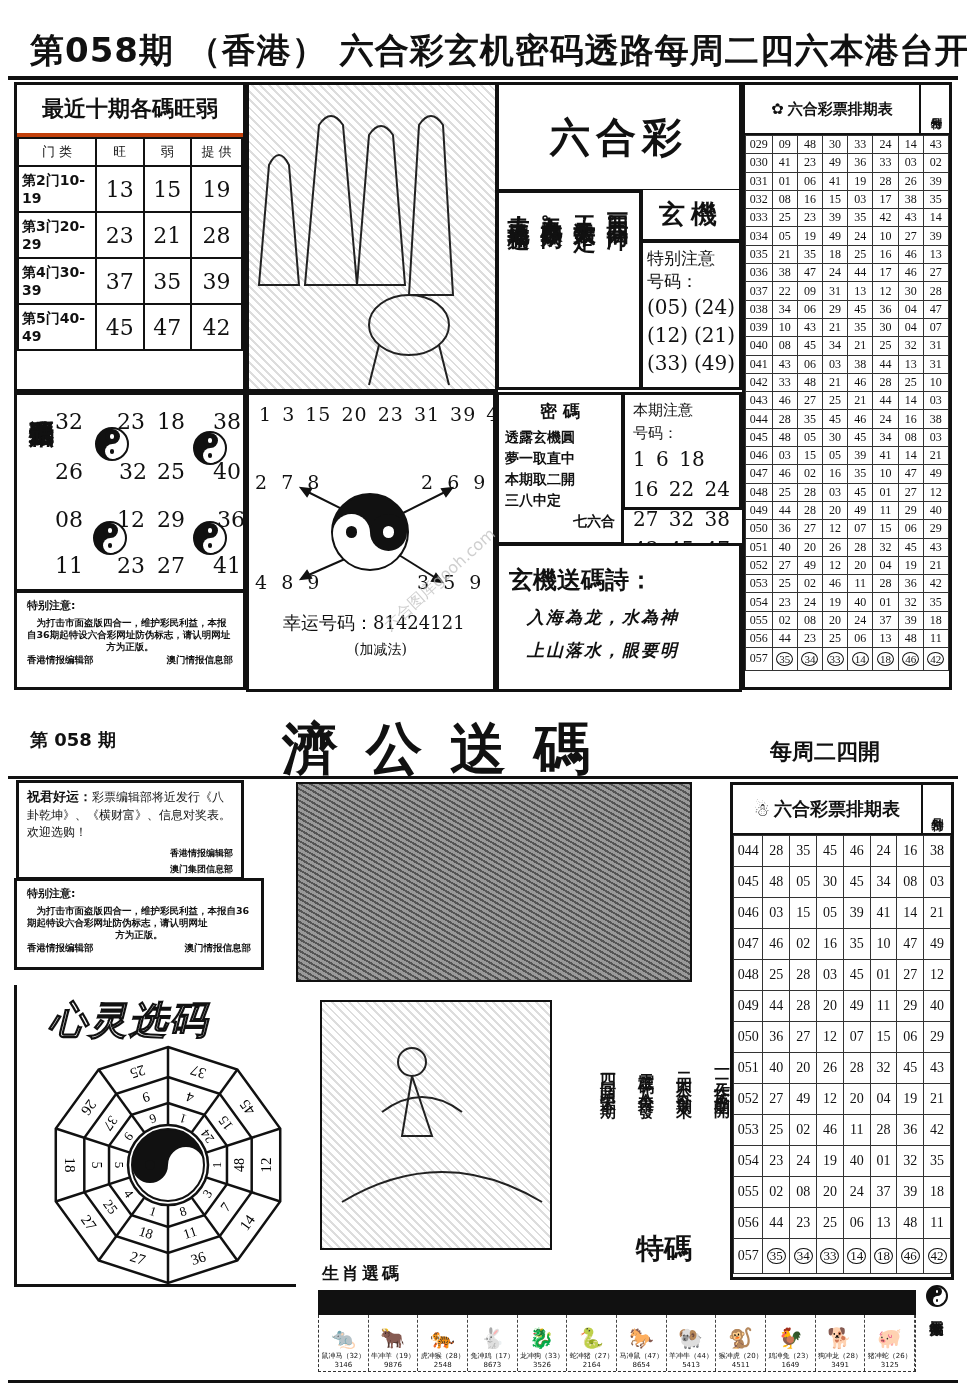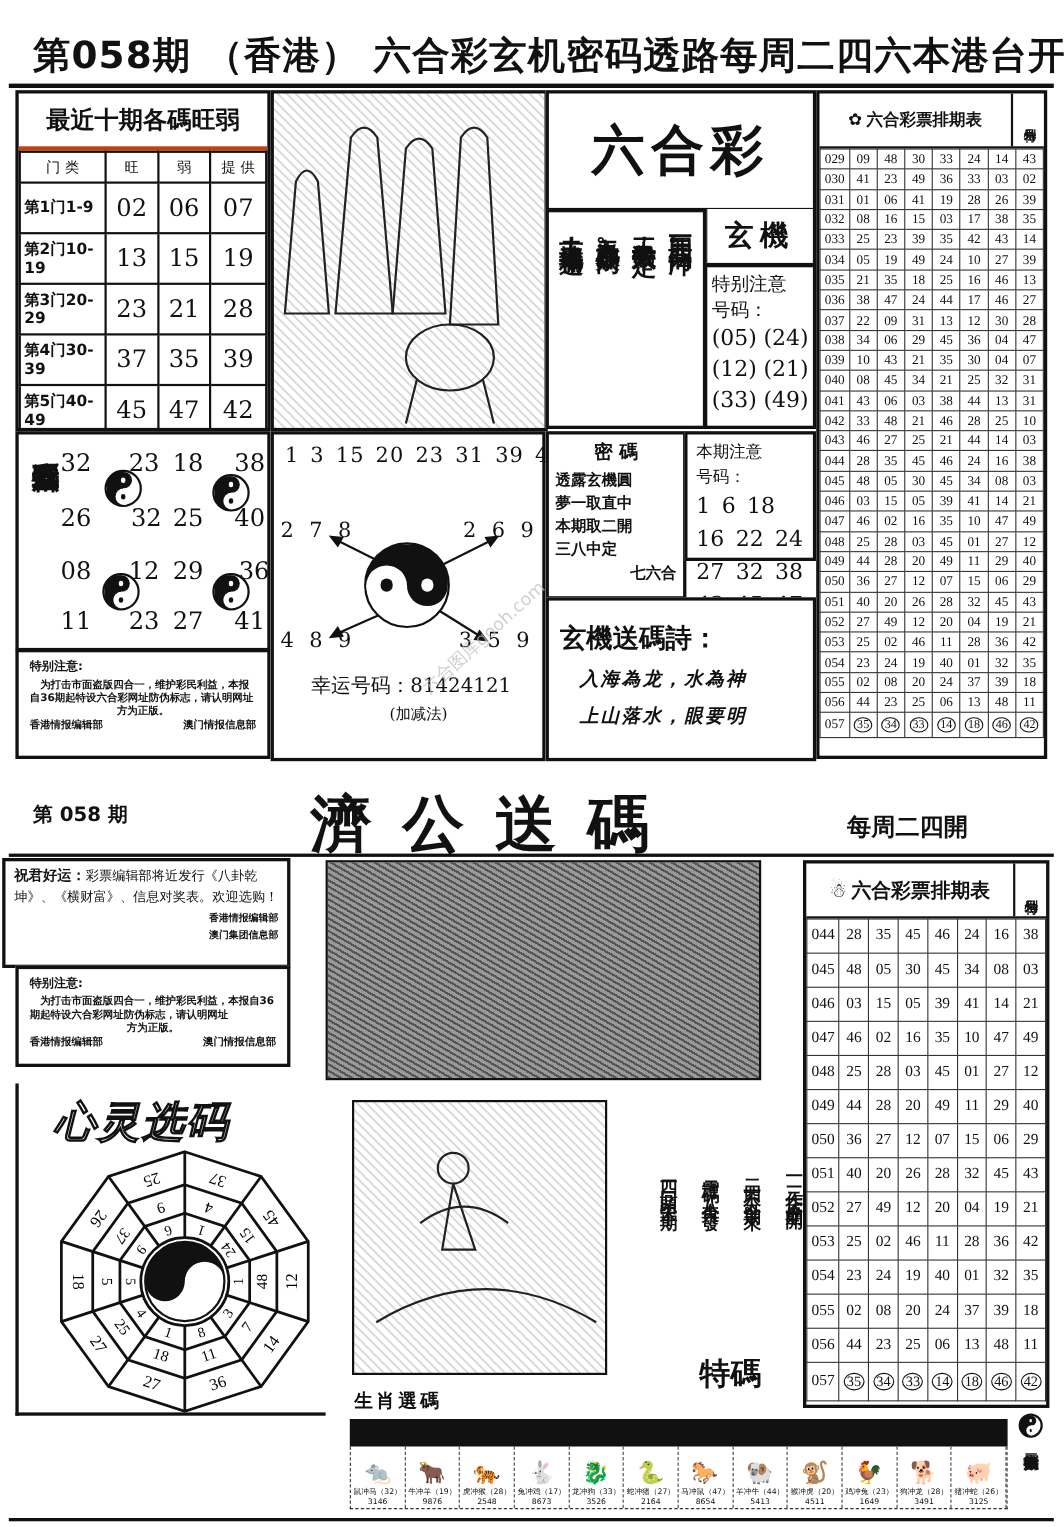--- a/index.html
+++ b/index.html
@@ -16,21 +16,21 @@
   .strength .cap { height: 52px; border-bottom: 4px solid #c2410c; display: flex; align-items: center; justify-content: center; font-size: 22px; font-weight: bold; }
   .strength table { width: 100%; border-collapse: collapse; }
   .strength td { border: 2px solid #111; text-align: center; font-size: 22px; height: 46px; }
   .strength tr.th td { font-size: 13px; height: 28px; font-family: "DejaVu Sans", sans-serif; }
   .strength td.lbl { font-size: 14px; font-weight: bold; font-family: "DejaVu Sans", sans-serif; width: 78px; text-align: left; padding-left: 3px; }
 
   .pic { background: repeating-linear-gradient(45deg,#ddd 0 2px,#fff 2px 6px); }
   .pic-dark { background: repeating-linear-gradient(30deg,#555 0 2px,#999 2px 5px); }
 
   
-  .logo { left: 496px; top: 82px; width: 246px; height: 110px; display:flex; align-items:center; justify-content:center; font-size: 48px; font-weight: 900; font-family: "DejaVu Sans", sans-serif; letter-spacing: 6px; }
+  .logo { left: 496px; top: 82px; width: 246px; height: 110px; display:flex; align-items:center; justify-content:center; font-size: 40px; font-weight: 900; font-family: "DejaVu Sans", sans-serif; letter-spacing: 6px; }
   .xuanji { left: 640px; top: 190px; width: 102px; height: 52px; border-top:0; display:flex; align-items:center; justify-content:center; font-size: 26px; font-weight: 900; letter-spacing: 6px; font-family:"DejaVu Sans",sans-serif;}
   .poem { left: 496px; top: 190px; width: 146px; height: 200px; display:flex; flex-direction: row; justify-content: space-around; padding: 6px 4px; font-size: 22px; font-weight: bold; }
   .poem .col { writing-mode: vertical-rl; letter-spacing: 2px; line-height: 1; }
   .attn { left: 640px; top: 240px; width: 102px; height: 150px; padding: 4px; font-size: 17px; }
   .attn .nums { font-size: 20px; display:grid; grid-template-columns: 1fr 1fr; gap: 4px 6px; margin-top: 2px; }
 
   
   .draw { position: absolute; border: 3px solid #111; background: #fff; }
   .draw .thead { display:flex; border-bottom: 2px solid #111; }
   .draw .thead .tt { flex:1; display:flex; align-items:center; justify-content:center; font-family:"DejaVu Sans",sans-serif; font-weight:bold; }
@@ -70,21 +70,21 @@
   .thisattn .nums { font-size: 20px; word-spacing: 4px; }
   .songpoem { left: 496px; top: 543px; width: 246px; height: 149px; padding: 18px 10px; }
   .songpoem .st { font-size: 24px; font-weight: bold; font-family:"DejaVu Sans",sans-serif; }
   .songpoem .ln { font-size: 17px; font-weight: bold; font-style: italic; margin: 10px 0 0 18px; letter-spacing: 2px; }
 
   
   .title2-iss { left: 30px; top: 728px; font-size: 18px; }
   .title2 { left: 282px; top: 712px; font-size: 56px; font-weight: 900; letter-spacing: 28px; font-family: "DejaVu Serif", serif; }
   .title2-sub { left: 770px; top: 737px; font-size: 22px; font-weight: bold; font-family:"DejaVu Sans",sans-serif; }
 
-  .wish { left: 2px; top: 780px; width: 262px; height: 100px; padding: 5px 8px; font-size: 12px; font-family:"DejaVu Sans",sans-serif; line-height: 1.45; }
+  .wish { left: 16px; top: 780px; width: 228px; height: 100px; padding: 5px 8px; font-size: 12px; font-family:"DejaVu Sans",sans-serif; line-height: 1.45; }
   .wish .wt { font-weight: bold; font-size: 13px; }
   .wish .sig { text-align: right; font-weight: bold; font-size: 9px; margin-top: 3px; line-height: 1.8;}
 
   .heart { left: 14px; top: 985px; width: 282px; height: 302px; border-top: 0; border-right: 0; }
   .heart .ht { position:absolute; left: 32px; top: 10px; font-size: 38px; font-weight: 900; font-style: italic; font-family:"DejaVu Sans",sans-serif; letter-spacing: 2px; -webkit-text-stroke: 1px #111; color:#fff; }
 
   .shengxiao { left: 318px; top: 1290px; width: 598px; height: 88px; border: 0; }
   .shengxiao .bar { height: 25px; background: #111; }
   .shengxiao .cells { display:flex; border: 1px dashed #333; border-top: 0; }
   .shengxiao .cell { flex:1; border-right: 1px dashed #444; height: 56px; display:flex; flex-direction: column; align-items:center; justify-content:flex-end; font-size: 7px; font-family:"DejaVu Sans",sans-serif; padding-bottom: 2px; }
@@ -111,26 +111,20 @@
 <div class="box strength">
   <div class="cap">最近十期各碼旺弱</div>
   <table>
     <tbody>
         <tr class="th">
       <td>门 类</td>
       <td>旺</td>
       <td>弱</td>
       <td>提 供</td>
     </tr>
-    <tr>
-          <td class="lbl">第1门1-9</td>
-          <td>02</td>
-          <td>06</td>
-          <td>07</td>
-        </tr>
     <tr>
           <td class="lbl">第2门10-19</td>
           <td>13</td>
           <td>15</td>
           <td>19</td>
         </tr>
     <tr>
           <td class="lbl">第3门20-29</td>
           <td>23</td>
           <td>21</td>

